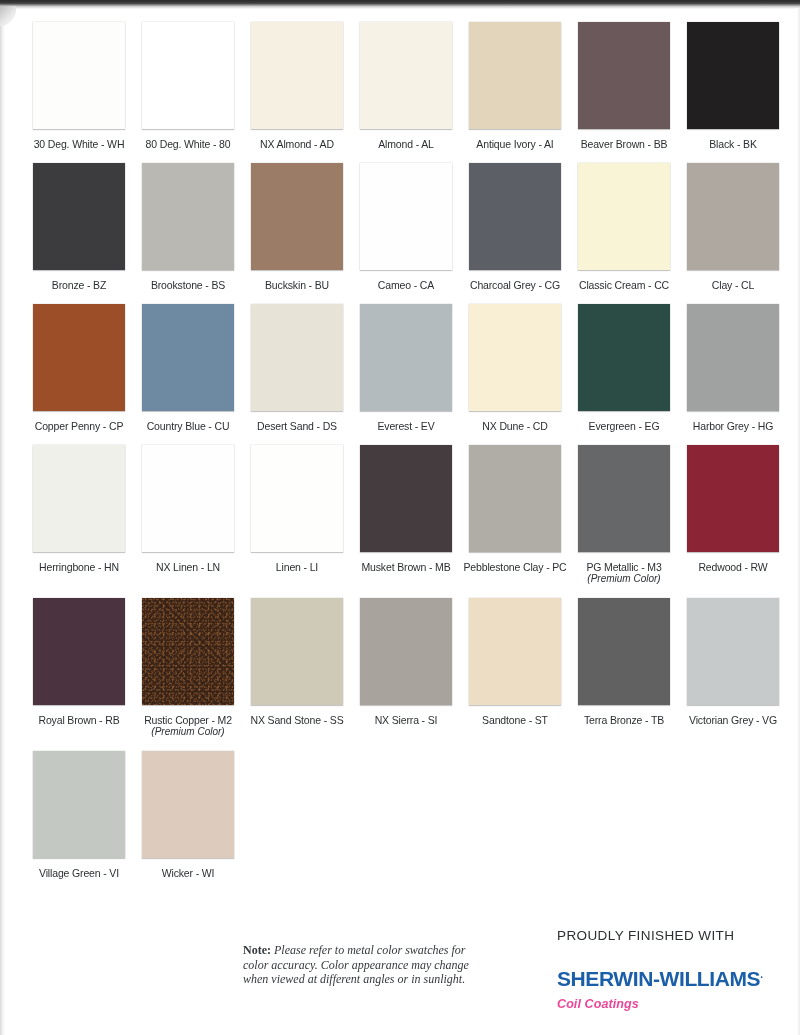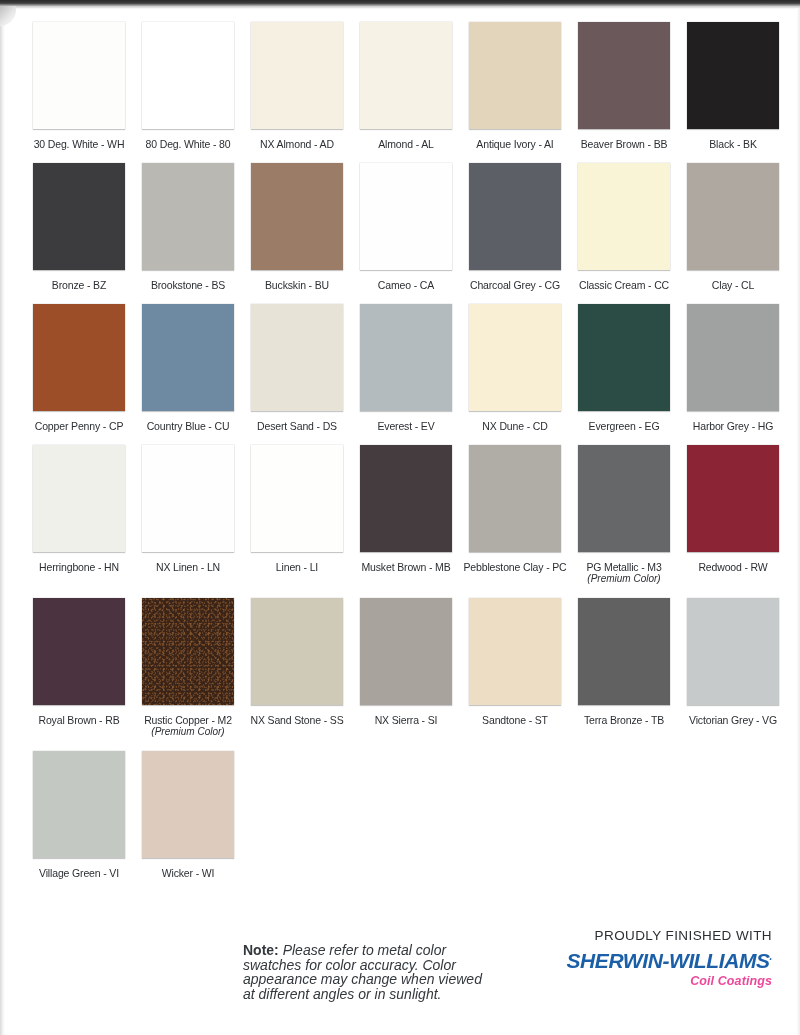--- a/index.html
+++ b/index.html
@@ -122,51 +122,50 @@
     left: 0;
     top: 860px;
     width: 800px;
     height: 175px;
   }
   .note-block {
     position: absolute;
     left: 243px;
     top: 83px;
     width: 245px;
-    font-family: Liberation Sans, sans-serif;
-    font-size: 14px;
+    font-family: Liberation Serif, serif;
+    font-size: 12px;
     line-height: 14.5px;
     font-style: italic;
     color: #33383d;
   }
   .note-label {
     font-weight: bold;
     font-style: normal;
   }
   .brand-block {
     position: absolute;
     right: 28px;
     top: 68px;
     width: 215px;
-    text-align: right;
+    text-align: left;
   }
   .brand-tagline {
     font-size: 13.5px;
     letter-spacing: 0.4px;
     color: #2b2f33;
     line-height: 16px;
   }
   .brand-name {
-    margin-top: 2px;
+    margin-top: 14px;
     font-size: 21px;
     font-weight: bold;
-    font-style: italic;
     color: #1a5fa8;
     letter-spacing: -0.4px;
-    line-height: 22px;
+    line-height: 33px;
   }
   .brand-name .reg {
     font-size: 10px;
     vertical-align: super;
   }
   .brand-sub {
     font-size: 12.5px;
     font-weight: bold;
     font-style: italic;
     color: #ec4899;

